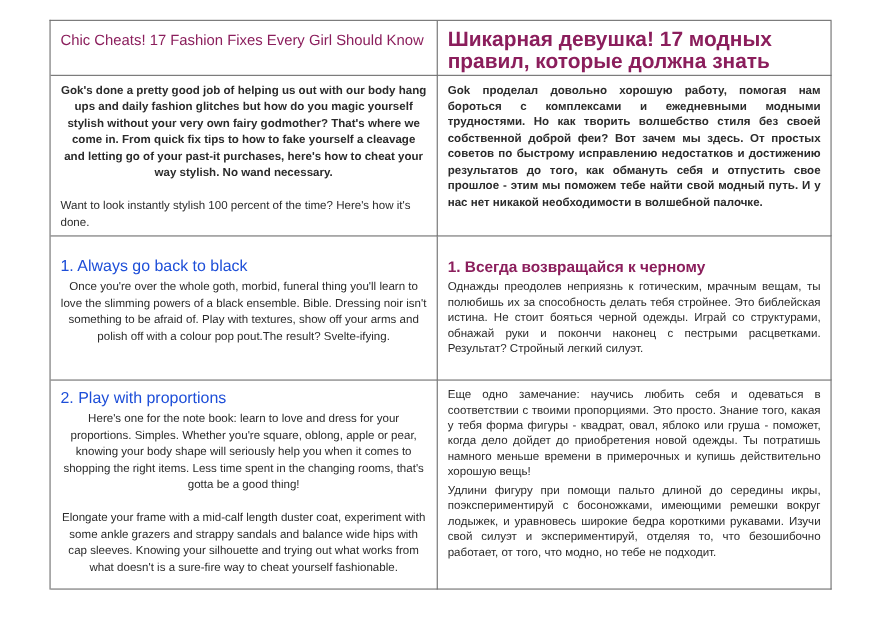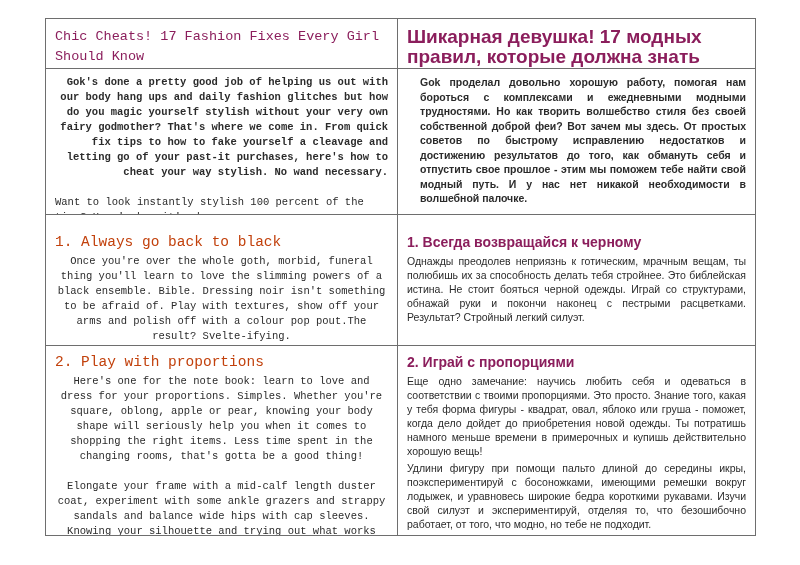--- a/index.html
+++ b/index.html
@@ -29,21 +29,21 @@
   .cell {
     box-sizing: border-box;
     border-right: 1px solid #6e6e6e;
     border-bottom: 1px solid #6e6e6e;
     padding: 6px 9px 4px 9px;
     overflow: hidden;
     color: #2b2b2b;
     font-size: 10.5px;
     line-height: 15px;
   }
-  .cell.left  { width: 352px; font-family: Liberation Mono, monospace; }
+  .cell.left  { width: 352px; }
   .cell.right { width: 358px; }
 
   .row-title .cell { height: 50px; }
   .row-intro .cell { height: 146px; }
   .row-sec1  .cell { height: 131px; }
   .row-sec2  .cell { height: 190px; }
 
   .title-en {
     color: #8b1e5c;
     font-size: 13.5px;
@@ -51,27 +51,27 @@
     font-weight: normal;
     padding-top: 2px;
   }
   .title-ru {
     color: #8b1e5c;
     font-size: 19px;
     line-height: 20px;
     font-weight: bold;
     padding-top: 2px;
   }
-  .lead-en { font-weight: bold; text-align: right; }
-  .lead-ru { font-weight: bold; text-align: justify; text-align-last: left; line-height: 14.5px; margin-left: 13px; }
+  .lead-en { font-weight: bold; text-align: center; }
+  .lead-ru { font-weight: bold; text-align: justify; text-align-last: left; line-height: 14.5px; }
   .note-en { margin-top: 15px; font-weight: normal; }
   .note-ru { margin-top: 3px;  font-weight: normal; }
 
   .heading-en {
-    color: #c2410c;
+    color: #1d4ed8;
     font-size: 14.5px;
     font-weight: normal;
     margin: 0 0 2px 0;
     line-height: 19px;
   }
   .heading-ru {
     color: #8b1e5c;
     font-size: 14px;
     font-weight: bold;
     margin: 0 0 2px 0;
@@ -121,20 +121,19 @@
       </div>
     </div>
 
     <div class="row row-sec2">
       <div class="cell left">
         <h2 class="heading-en">2. Play with proportions</h2>
         <p class="para">Here's one for the note book: learn to love and dress for your proportions. Simples. Whether you're square, oblong, apple or pear, knowing your body shape will seriously help you when it comes to shopping the right items. Less time spent in the changing rooms, that's gotta be a good thing!</p>
         <p class="para para-gap-en">Elongate your frame with a mid-calf length duster coat, experiment with some ankle grazers and strappy sandals and balance wide hips with cap sleeves. Knowing your silhouette and trying out what works from what doesn't is a sure-fire way to cheat yourself fashionable.</p>
       </div>
       <div class="cell right">
-        <h2 class="heading-ru">2. Играй с пропорциями</h2>
         <p class="para para-ru">Еще одно замечание: научись любить себя и одеваться в соответствии с твоими пропорциями. Это просто. Знание того, какая у тебя форма фигуры - квадрат, овал, яблоко или груша - поможет, когда дело дойдет до приобретения новой одежды. Ты потратишь намного меньше времени в примерочных и купишь действительно хорошую вещь!</p>
         <p class="para para-ru para-gap-ru">Удлини фигуру при помощи пальто длиной до середины икры, поэкспериментируй с босоножками, имеющими ремешки вокруг лодыжек,  и уравновесь широкие бедра короткими рукавами.  Изучи свой силуэт и экспериментируй, отделяя то, что безошибочно работает, от того, что модно, но тебе не подходит.</p>
       </div>
     </div>
 
   </div>
 </div>
 
 </body></html>

